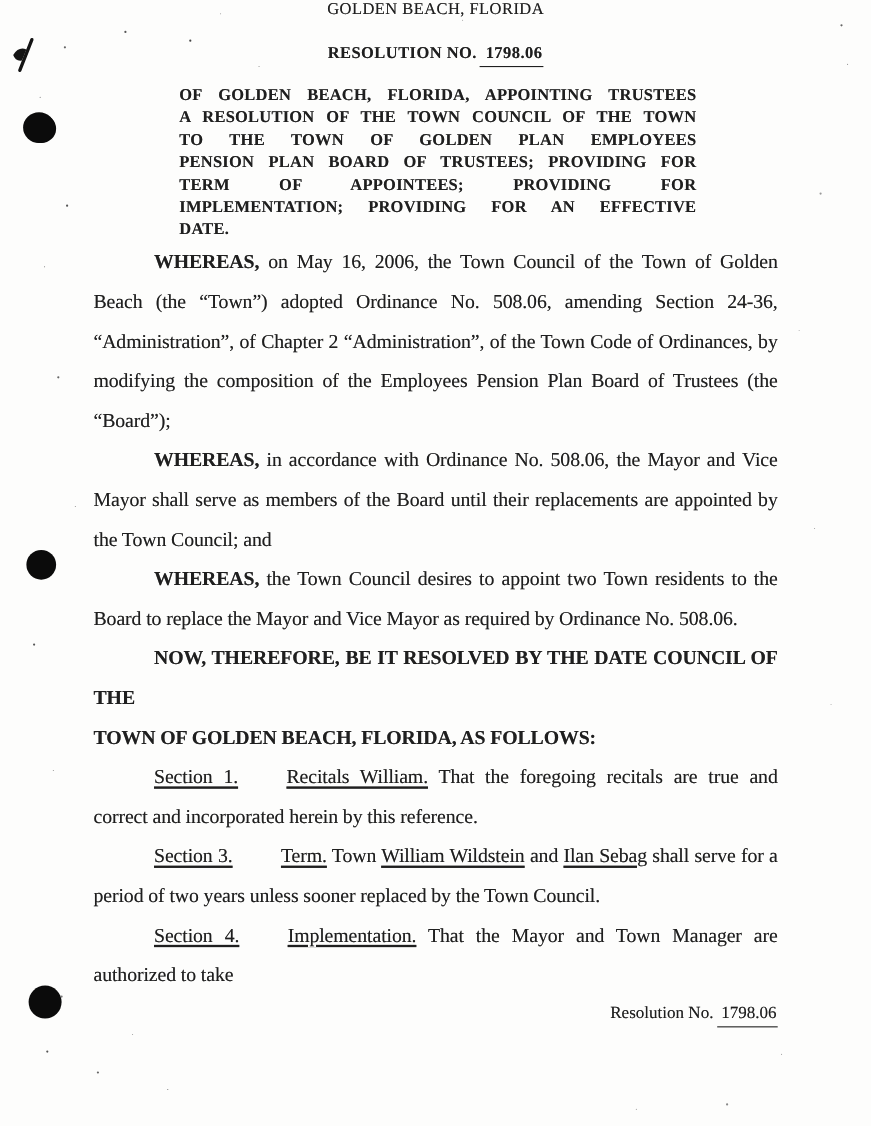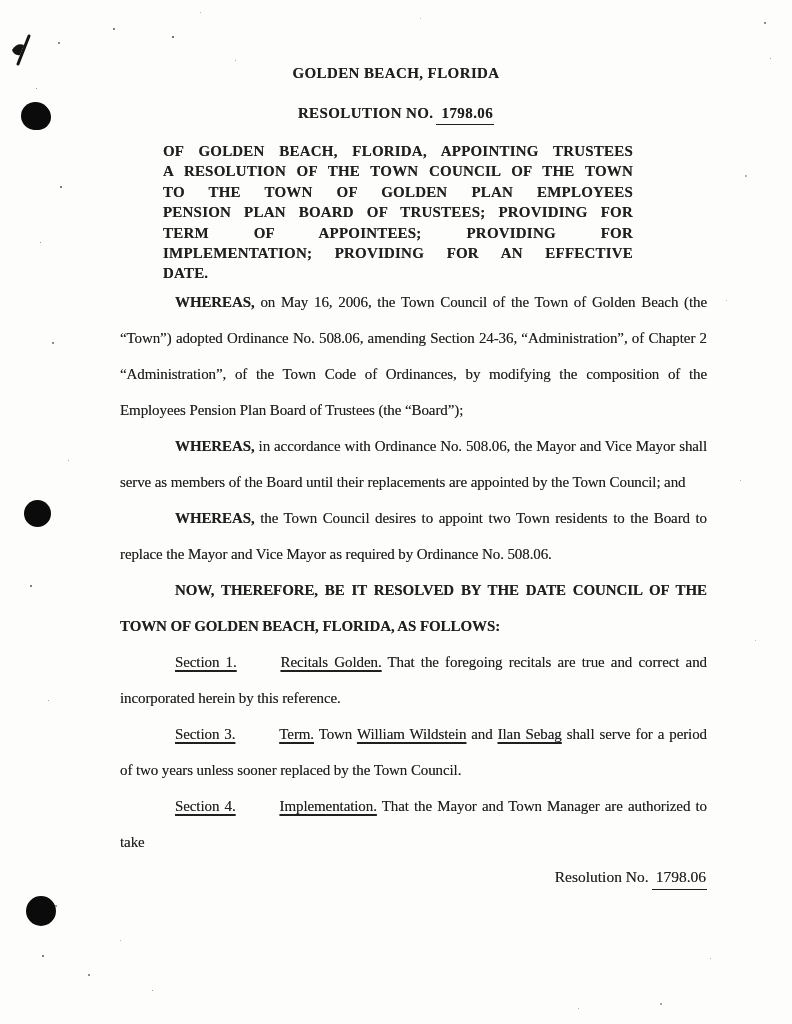--- a/index.html
+++ b/index.html
@@ -17,23 +17,22 @@
   }
   .content {
     position: absolute;
     left: 85px;
     top: 0;
     width: 622px;
     height: 100%;
   }
   
   .doc-h1 {
-    margin-top: 64px;
     text-align: center;
-    font-weight: bold;
+    font-weight: normal;
     font-size: 15px;
     letter-spacing: 0.4px;
     line-height: 18px;
   }
   .doc-h2 {
     margin-top: 22px;
     text-align: center;
     font-weight: bold;
     font-size: 15px;
     letter-spacing: 0.4px;
@@ -51,24 +50,23 @@
     width: 470px;
     font-weight: bold;
     font-size: 15px;
     line-height: 20.4px;
     letter-spacing: 0.2px;
   }
   .title-block .tline { text-align: justify; text-align-last: justify; }
   .title-block .tline.last { text-align-last: left; }
   
   .body-text {
-    font-size: 15px;
+    font-size: 18px;
     line-height: 36px;
     letter-spacing: -0.1px;
-    margin-left: 35px;
   }
   .body-text p {
     text-align: justify;
     text-indent: 55px;
   }
   .b  { font-weight: bold; }
   .u  { text-decoration: underline; text-decoration-thickness: 1.5px; text-underline-offset: 3px; }
   .bu { font-weight: normal; text-decoration: underline; text-decoration-thickness: 1.6px; text-underline-offset: 3px; }
   .tab { display: inline-block; width: 44px; }
   .resolved .rline { font-weight: bold; }
@@ -173,21 +171,21 @@
         <span class="b">WHEREAS,</span>
         <span>the Town Council desires to appoint two Town residents to the Board to replace the Mayor and Vice Mayor as required by Ordinance No. 508.06.</span>
       </p>
 
       <div class="resolved">
         <div class="rline j">NOW, THEREFORE, BE IT RESOLVED BY THE DATE COUNCIL OF THE</div>
         <div class="rline">TOWN OF GOLDEN BEACH, FLORIDA, AS FOLLOWS:</div>
       </div>
 
       <p>
-        <span class="bu">Section 1.</span><span class="tab"></span><span class="bu">Recitals Golden.</span>
+        <span class="bu">Section 1.</span><span class="tab"></span><span class="bu">Recitals William.</span>
         <span>That the foregoing recitals are true and correct and incorporated herein by this reference.</span>
       </p>
 
 
       <p>
         <span class="bu">Section 3.</span><span class="tab"></span><span class="bu">Term.</span>
         <span>Town </span><span class="u">William Wildstein</span><span> and </span><span class="u">Ilan Sebag</span><span> shall serve for a period of two years unless sooner replaced by the Town Council.</span>
       </p>
 
       <p>

